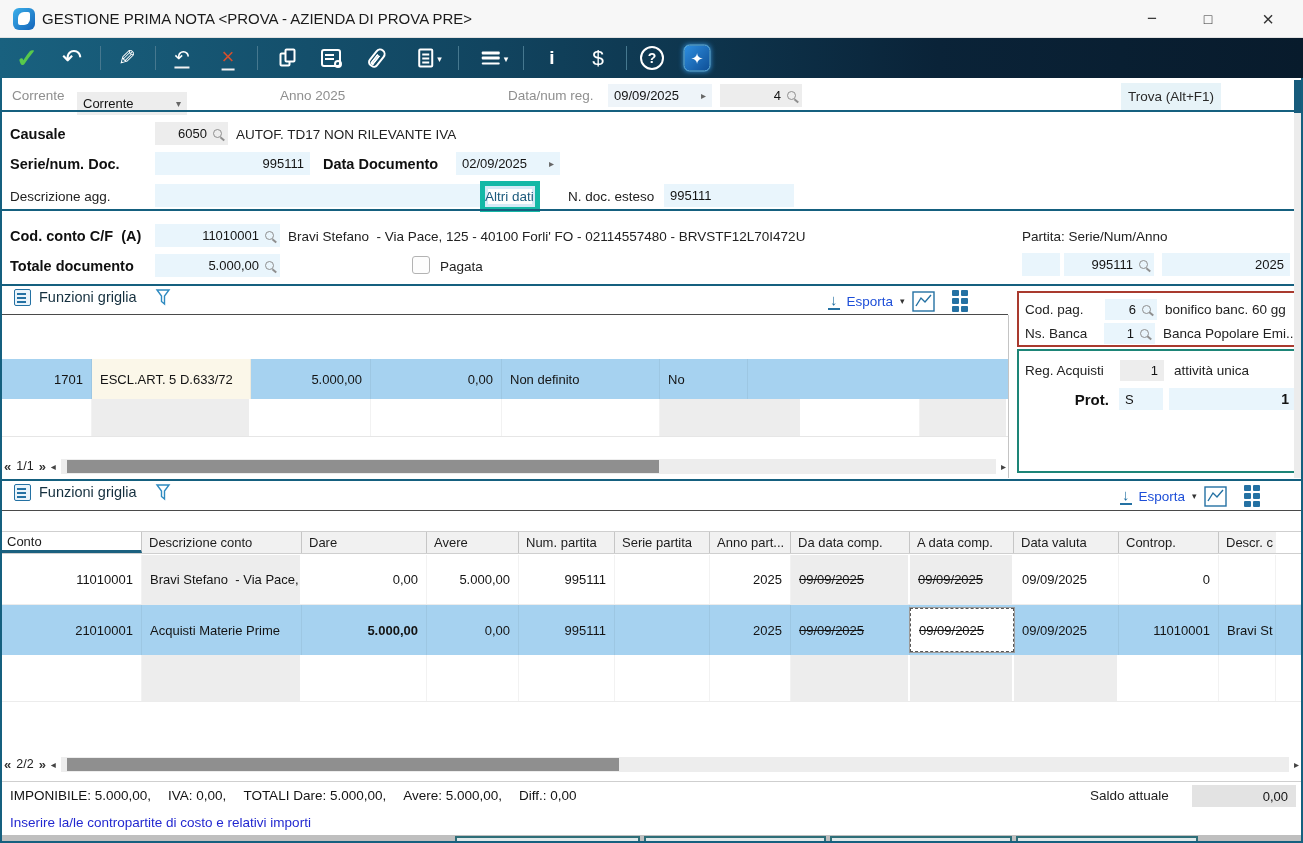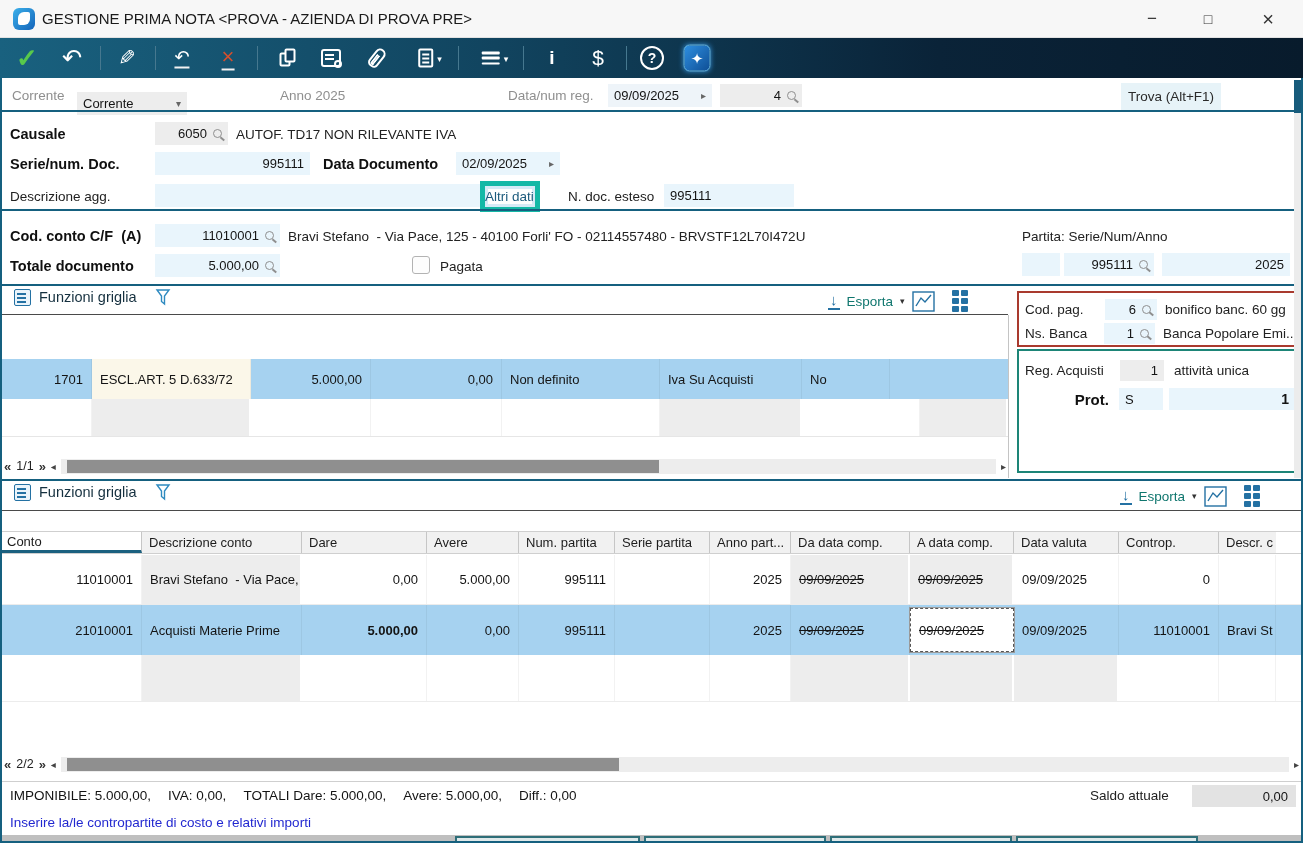--- a/index.html
+++ b/index.html
@@ -52,21 +52,21 @@
   .caretg{color:#666;font-size:10px;flex:none}
 
   
   .gtb{position:absolute;height:26px;display:flex;align-items:flex-start}
   .fgico{width:17px;height:17px;border:1.5px solid #2471a3;border-radius:2px;background:#eaf4fb;position:relative;margin-right:8px}
   .fgico i{position:absolute;left:2px;top:3px;width:9px;height:1.5px;background:#2471a3;box-shadow:0 4px 0 #2471a3,0 8px 0 #2471a3}
   .fglbl{font-size:14.5px;color:#15303f}
   .funnel{margin-left:18px}
   .gtools{position:absolute;display:flex;align-items:center;gap:7px}
   .dl{color:#2471a3;font-weight:bold;font-size:15px;border-bottom:2px solid #2471a3;line-height:1;padding:0 2px 1px}
-  .explbl{font-size:13.5px;color:#0f766e}
+  .explbl{font-size:13.5px;color:#1d4ed8}
   .expcaret{color:#333;font-size:9px}
   .gridico{display:grid;grid-template-columns:7px 7px;grid-template-rows:6px 6px 6px;gap:2px;margin-left:10px}
   .gridico i{background:#2471a3;border-radius:1px}
   .darkline{position:absolute;height:1px;background:#4a4a4a}
 
   
   .grow{position:absolute;display:flex}
   .hcell{background:#f1f1f1;border-right:1px solid #c6c6c6;font-size:13px;color:#1c1c1c;display:flex;align-items:center;padding:0 7px;white-space:pre;overflow:hidden}
   .hsel{background:#fff;border-bottom:3px solid #1b607f}
   .hrow{border-top:1px solid #cfcfcf;border-bottom:1px solid #cfcfcf}
@@ -336,21 +336,20 @@
   </div>
   <div class="darkline" style="left:0;top:314px;width:1008px"></div>
 
 
   <div class="grow sel" style="left:0;top:359px;width:1008px;height:40px">
     <div class="cell num g1w0">1701</div>
     <div class="cell ccream g1w1">ESCL.ART. 5 D.633/72</div>
     <div class="cell num g1w2">5.000,00</div>
     <div class="cell num g1w3">0,00</div>
     <div class="cell g1w4">Non definito</div>
-    <div class="cell g1w5">Iva Su Acquisti</div>
     <div class="cell g1w7">No</div>
   </div>
 
   <div class="grow" style="left:0;top:399px;width:1008px;height:38px;border-bottom:1px solid #e6e6e6">
     <div class="cell g1w0"></div>
       <div class="cell cgr g1w1"></div>
       <div class="cell g1w2"></div>
       <div class="cell g1w3"></div>
     <div class="cell g1w4"></div>
       <div class="cell cgr g1w5"></div>

